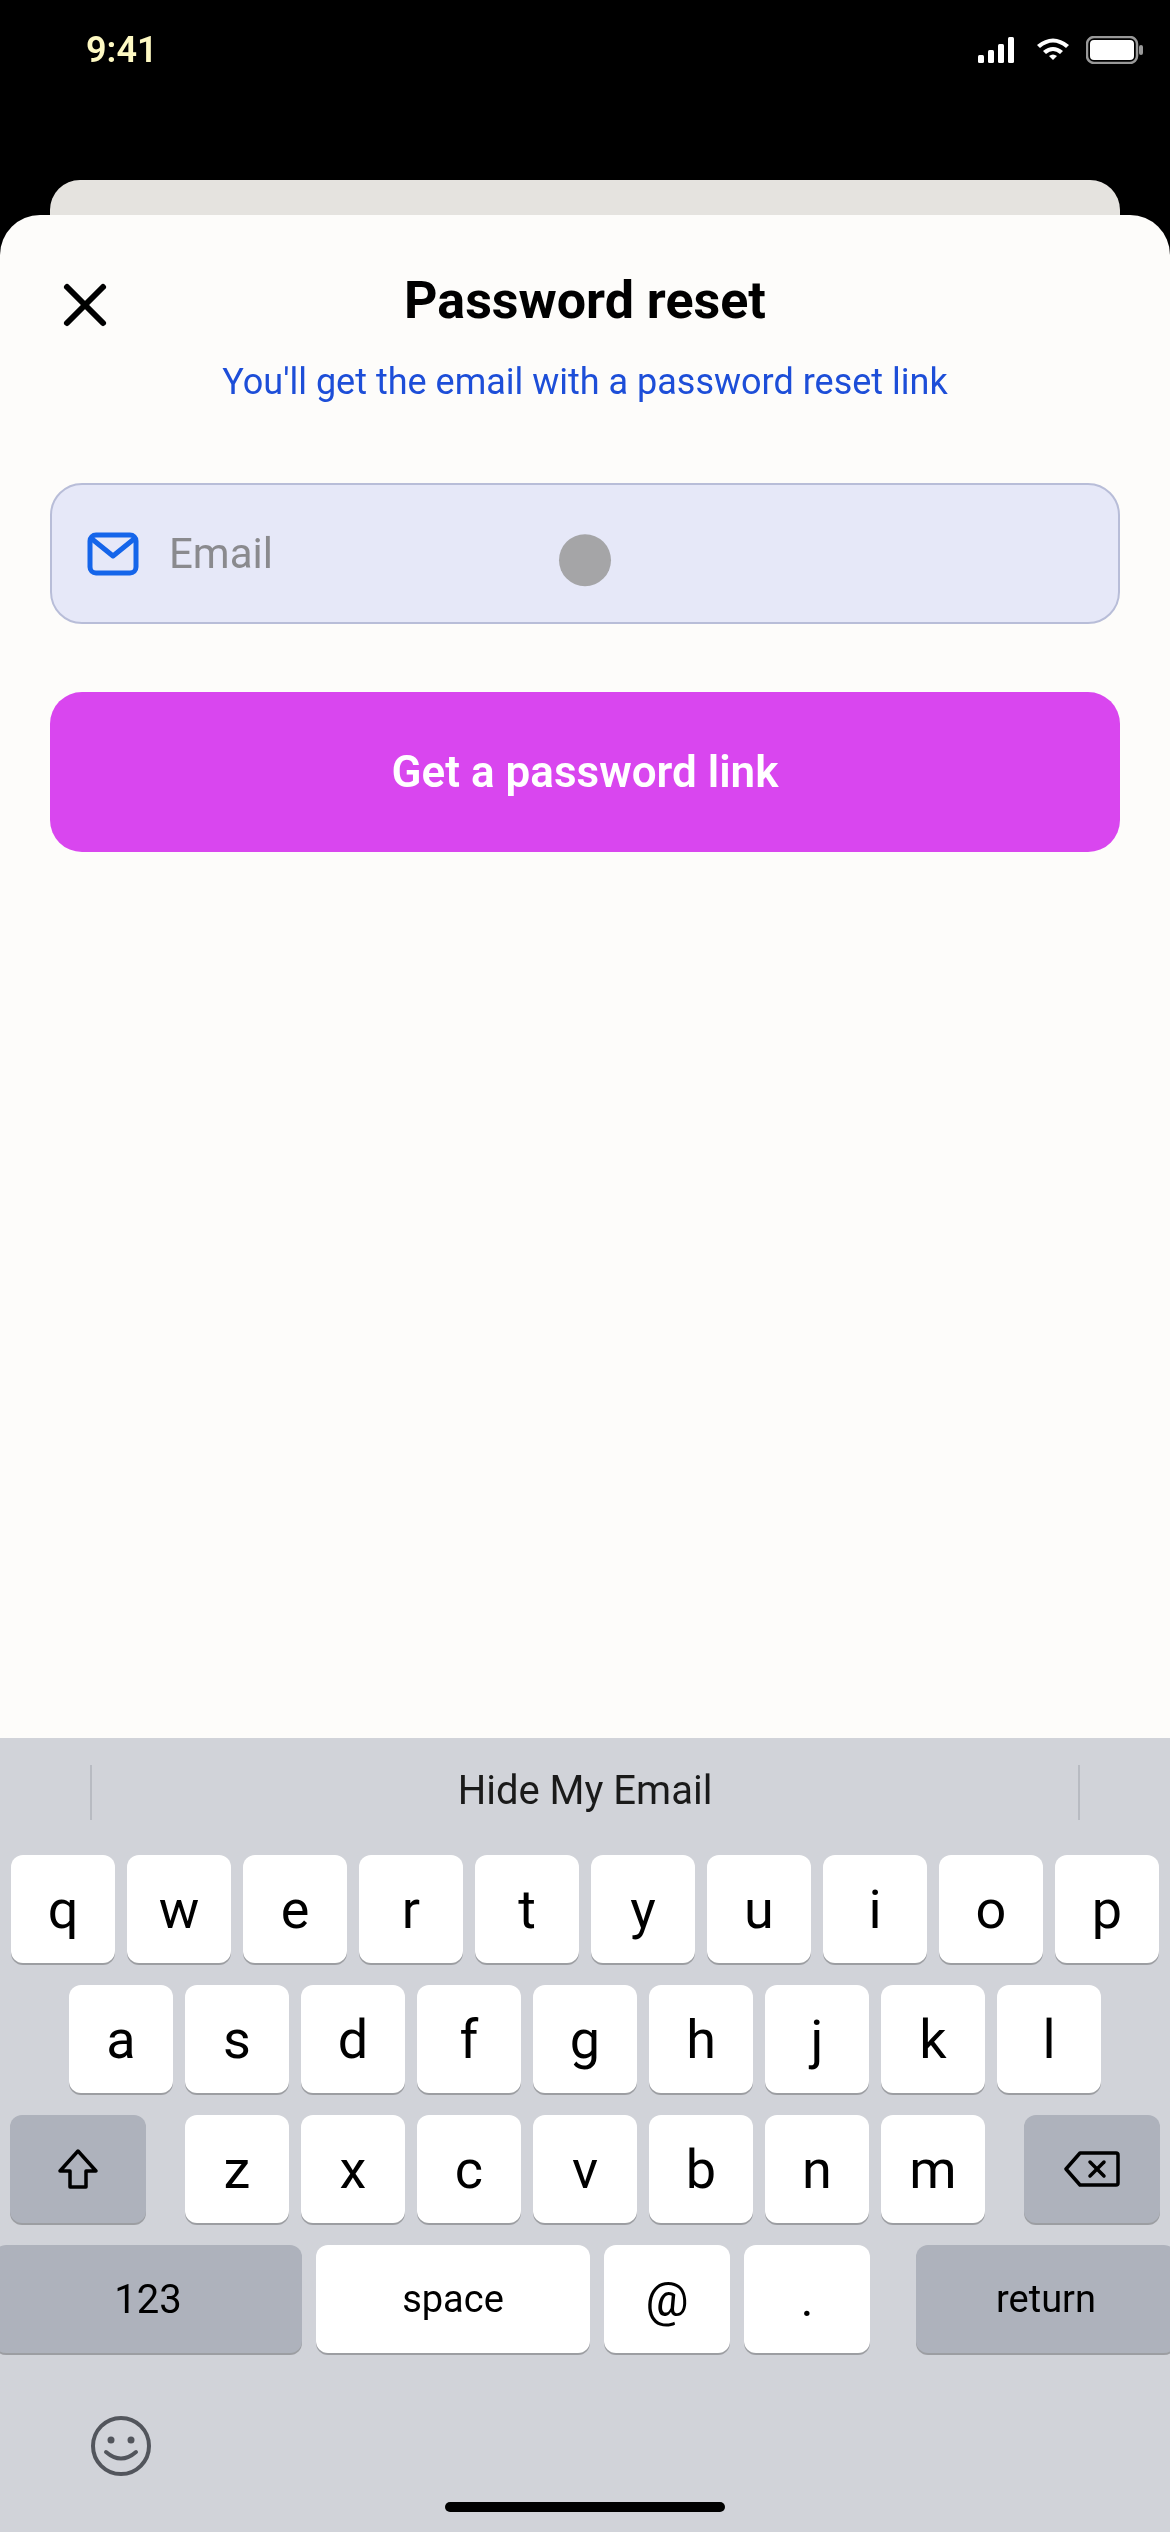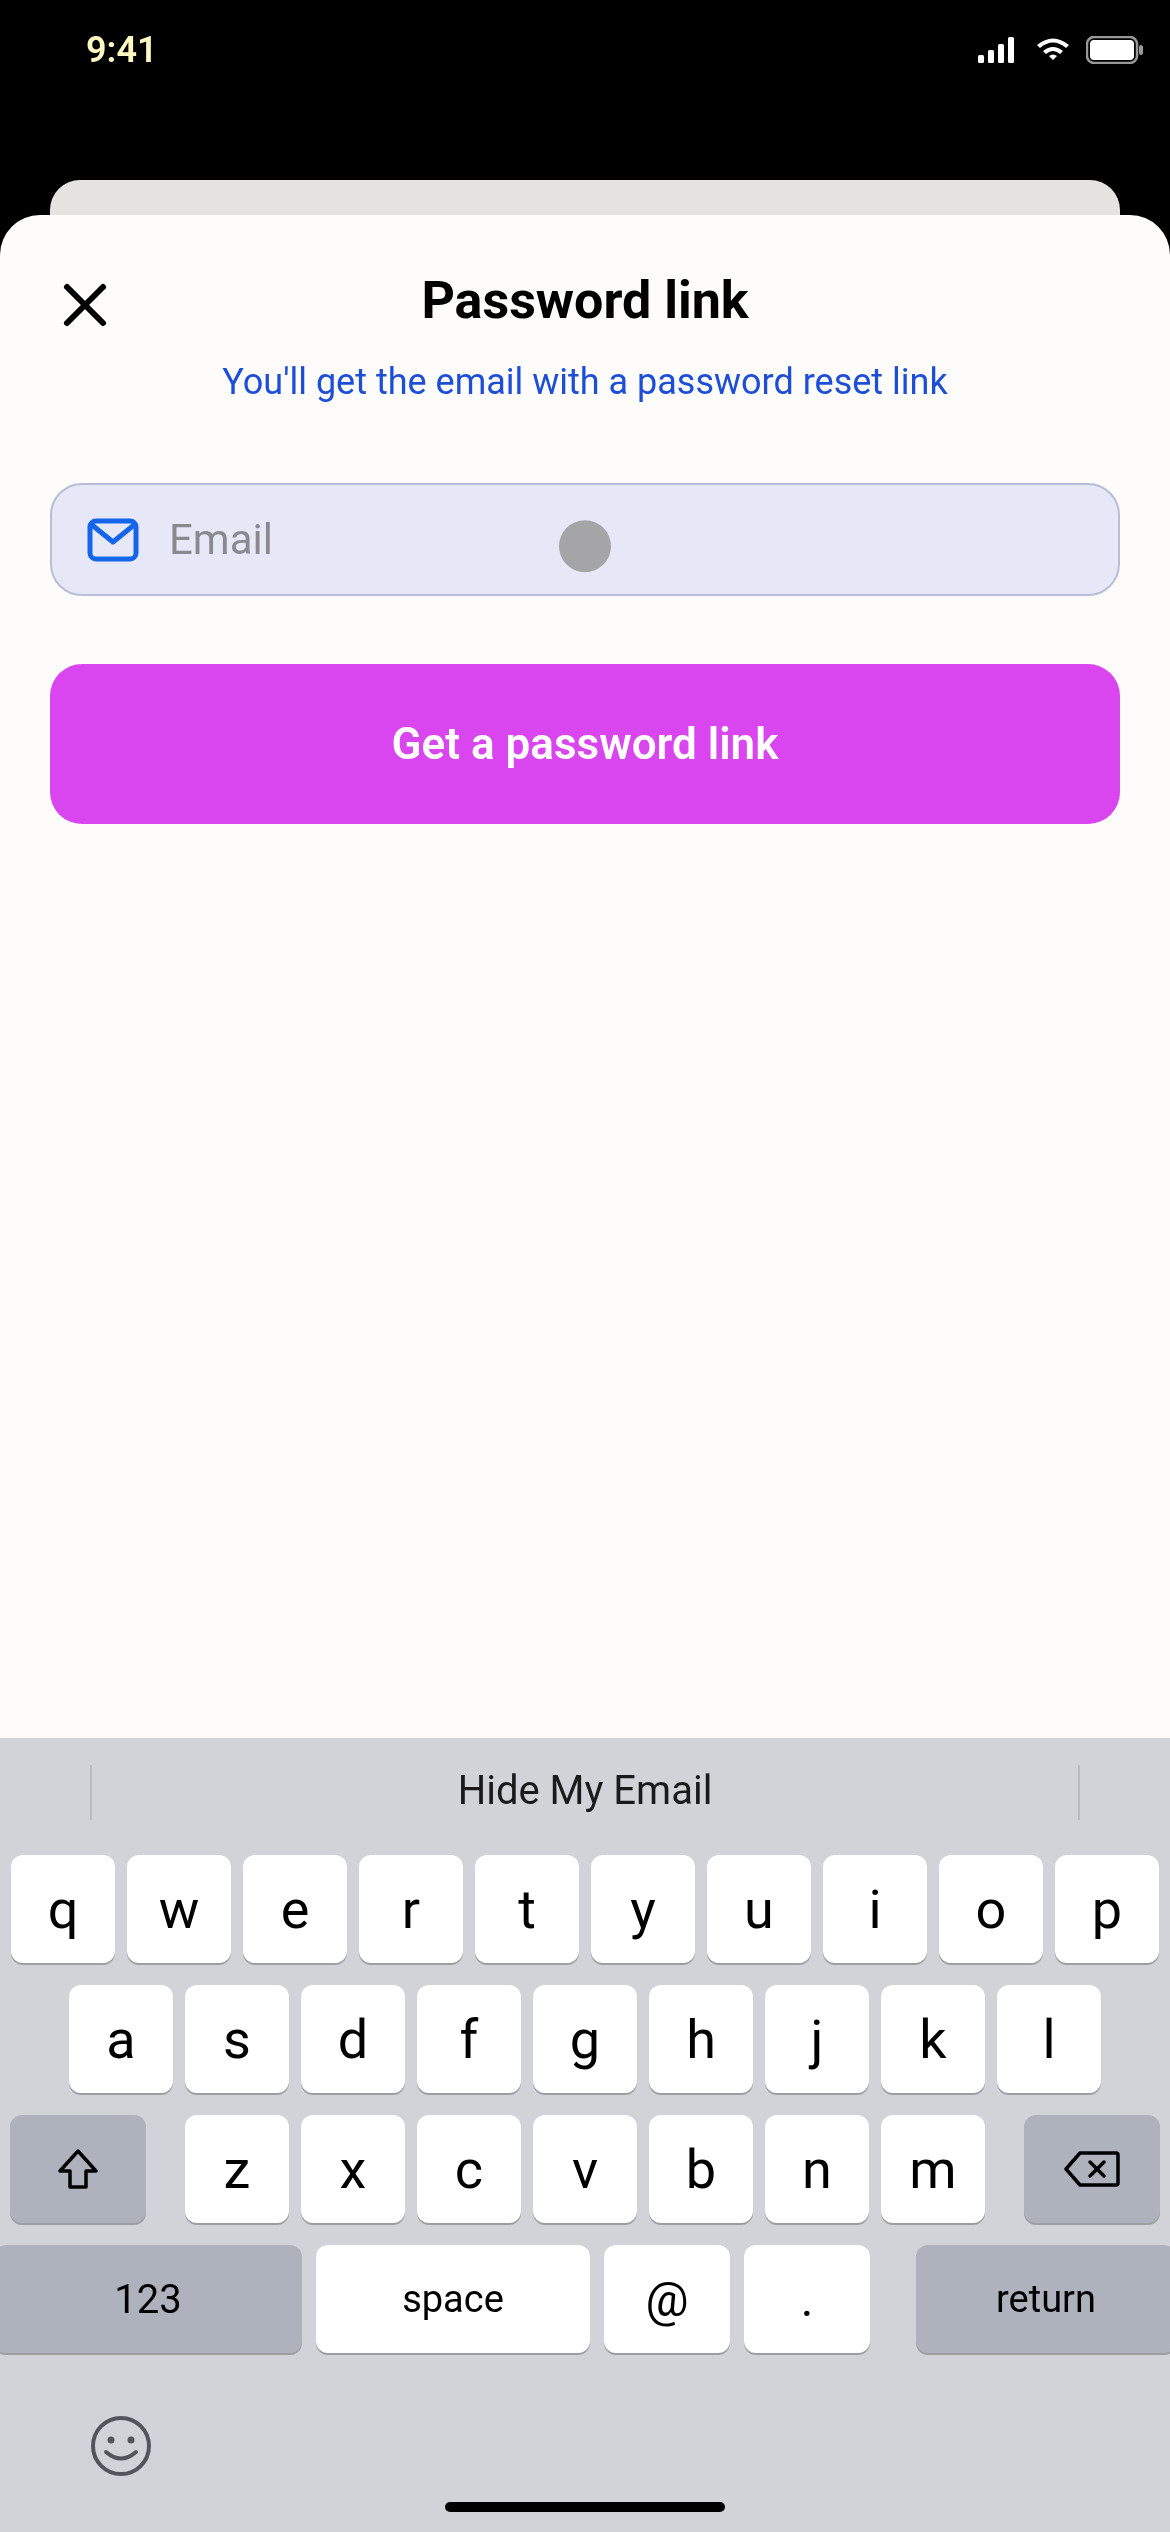--- a/index.html
+++ b/index.html
@@ -90,21 +90,21 @@
       text-align: center;
       margin-top: 30px;
       padding: 0 40px;
     }
     
     .input-wrapper {
       margin: 80px 50px 0;
       background: #e6e8f8;
       border: 2px solid #b8bdd8;
       border-radius: 32px;
-      height: 113px;
+      height: 141px;
       display: flex;
       align-items: center;
       padding: 0 35px;
       gap: 30px;
       position: relative;
     }
     
     .mail-icon {
       flex-shrink: 0;
     }
@@ -312,21 +312,21 @@
 <div class="sheet-backdrop"></div>
 
 <div class="modal-sheet">
   <div class="modal-header">
     <div class="close-button">
       <svg width="48" height="48" viewBox="0 0 48 48">
         <line x1="6" y1="6" x2="42" y2="42" stroke="#000" stroke-width="6" stroke-linecap="round"></line>
         <line x1="42" y1="6" x2="6" y2="42" stroke="#000" stroke-width="6" stroke-linecap="round"></line>
       </svg>
     </div>
-    <h1 class="page-title">Password link</h1>
+    <h1 class="page-title">Password reset</h1>
   </div>
   
   <p class="subtitle">You'll get the email with a password reset link</p>
   
   <div class="input-wrapper">
     <svg class="mail-icon" width="52" height="44" viewBox="0 0 52 44">
       <rect x="3" y="3" width="46" height="38" rx="6" stroke="#1565ea" stroke-width="5" fill="none"></rect>
       <path d="M5 7 L26 24 L47 7" stroke="#1565ea" stroke-width="5" fill="none" stroke-linecap="round" stroke-linejoin="round"></path>
     </svg>
     <input type="email" class="email-input" placeholder="Email" style="">

